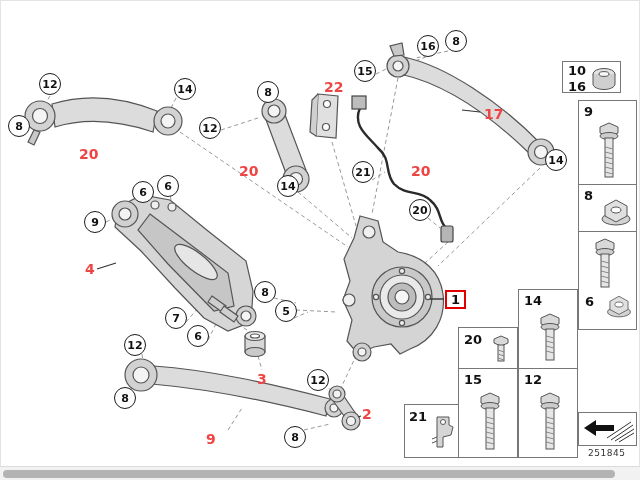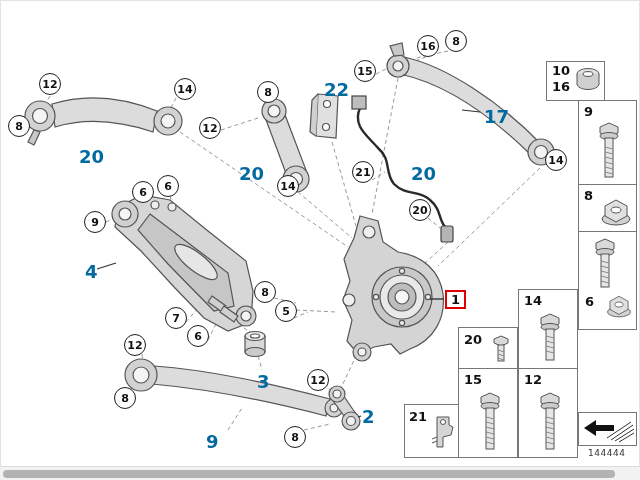--- a/index.html
+++ b/index.html
@@ -6,21 +6,21 @@
   .stage{position:relative;width:640px;height:480px;background:#ffffff;overflow:hidden;
          box-shadow:inset 0 0 0 1px #e3e3e3;
          font-family:"DejaVu Sans","Liberation Sans",sans-serif;}
   svg{display:block;}
   .art{position:absolute;left:0;top:0;}
   
   .co{position:absolute;width:22px;height:22px;border:1.5px solid #1c1c1c;border-radius:50%;
       background:#fff;display:flex;align-items:center;justify-content:center;
       font-size:11px;font-weight:bold;color:#111;box-sizing:border-box;z-index:5;cursor:pointer;}
   
-  .pl{position:absolute;font-size:18px;font-weight:bold;color:#0369a1;z-index:5;cursor:pointer;}
+  .pl{position:absolute;font-size:14px;font-weight:bold;color:#ef4444;z-index:5;cursor:pointer;}
   
   .hl{position:absolute;left:445px;top:290px;width:21px;height:19px;border:2px solid #e10000;
       background:#fff;display:flex;align-items:center;justify-content:center;
       font-size:13px;font-weight:bold;color:#111;box-sizing:border-box;z-index:6;cursor:pointer;}
   
   .pbox{position:absolute;border:1px solid #777;background:#fff;box-sizing:border-box;z-index:4;cursor:pointer;}
   .pbox .num{position:absolute;font-size:13px;font-weight:bold;color:#111;}
   .icon{position:absolute;}
   .ref{position:absolute;left:588px;top:448px;font-size:9px;color:#333;letter-spacing:.5px;z-index:5;}
   .sbtrack{position:absolute;left:0;top:466px;width:640px;height:14px;background:#f2f2f2;border-top:1px solid #dcdcdc;box-sizing:border-box;z-index:7;}
@@ -247,21 +247,21 @@
   <div class="pl" style="left:324px;top:79px">22</div>
   <div class="pl" style="left:484px;top:106px">17</div>
   <div class="pl" style="left:411px;top:163px">20</div>
   <div class="pl" style="left:85px;top:261px">4</div>
   <div class="pl" style="left:257px;top:371px">3</div>
   <div class="pl" style="left:206px;top:431px">9</div>
   <div class="pl" style="left:362px;top:406px">2</div>
 
   <div class="hl">1</div>
 
-  <div class="pbox" style="left:546px;top:61px;width:59px;height:40px">
+  <div class="pbox" style="left:562px;top:61px;width:59px;height:32px">
     <span class="num" style="left:5px;top:1px">10</span>
     <span class="num" style="left:5px;top:17px">16</span>
     <svg class="icon" style="left:26px;top:3px" width="30" height="32" viewBox="0 0 30 32">
       <ellipse cx="15" cy="9" rx="11" ry="5.5" fill="#e2e2e2" stroke="#555"></ellipse>
       <path d="M4,9 L4,19 C4,22 9,24.5 15,24.5 C21,24.5 26,22 26,19 L26,9" fill="#cfcfcf" stroke="#555"></path>
       <ellipse cx="15" cy="9" rx="5" ry="2.4" fill="#fafafa" stroke="#555"></ellipse>
     </svg>
   </div>
 
   <div class="pbox" style="left:578px;top:100px;width:59px;height:85px">
@@ -351,19 +351,19 @@
       <g stroke="#333" fill="none">
         <path d="M26,23 L50,7"></path>
         <path d="M30,25 L52,10"></path>
         <path d="M34,26 L53,14"></path>
         <path d="M38,27 L53,18"></path>
       </g>
       <polygon points="3,13 15,5 15,10 33,10 33,16 15,16 15,21" fill="#111"></polygon>
     </svg>
   </div>
 
-  <div class="ref">144444</div>
+  <div class="ref">251845</div>
 
   <div class="sbtrack">
     <div class="sbthumb"></div>
   </div>
 
 </div>
 
 </body></html>

